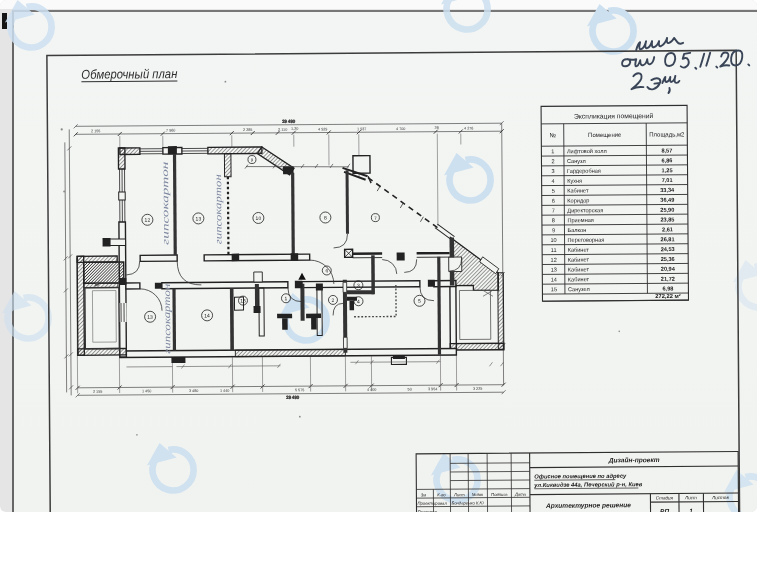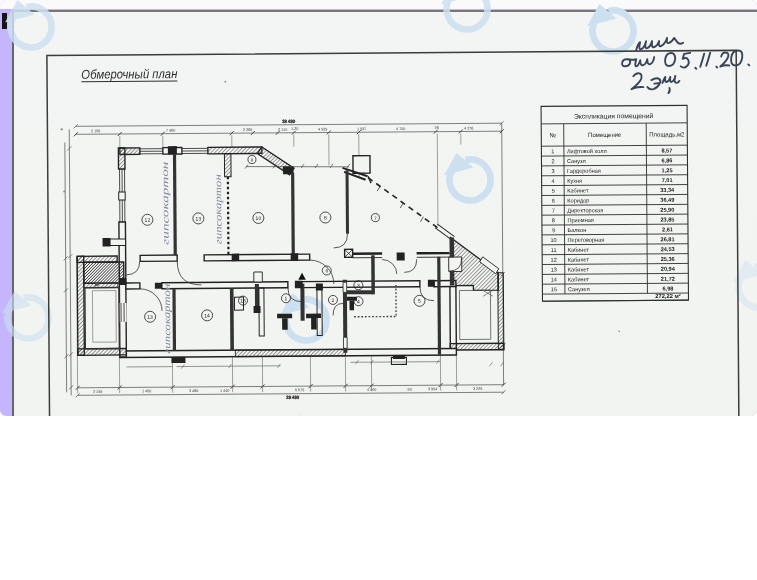--- a/index.html
+++ b/index.html
@@ -1,16 +1,16 @@
 <!DOCTYPE html>
 <html><head>
 <meta charset="utf-8">
 <style>
 html,body{margin:0;padding:0;}
-#page{position:relative;width:757px;height:416px;overflow:hidden;background:#c4b5fd;font-family:"Liberation Sans", sans-serif;border-radius:6px;}
+#page{position:relative;width:757px;height:512px;overflow:hidden;background:#e5e5e5;font-family:"Liberation Sans", sans-serif;border-radius:6px;}
 #paper{position:absolute;left:12px;top:10px;width:745px;height:551px;background:linear-gradient(180deg,#f3f5f4 0%,#f2f4f1 60%,#f0f2ef 100%);border-left:2.5px solid #666;border-top:2.5px solid #777;border-bottom:2.5px solid #6a6a6a;}
 #botstrip{position:absolute;left:0;top:564px;width:757px;height:16px;background:#e3e4ea;}
 #topstrip{position:absolute;left:0;top:0;width:757px;height:9px;background:#fafafa;}
 #cornermark{position:absolute;left:2px;top:13px;width:5px;height:16px;background:#151515;}
 #sheet{position:absolute;left:10px;top:8px;width:747px;height:554px;transform:rotate(-0.42deg);transform-origin:382.5px 294px;}
 </style>
 </head>
 <body>
 <div id="page">
 

